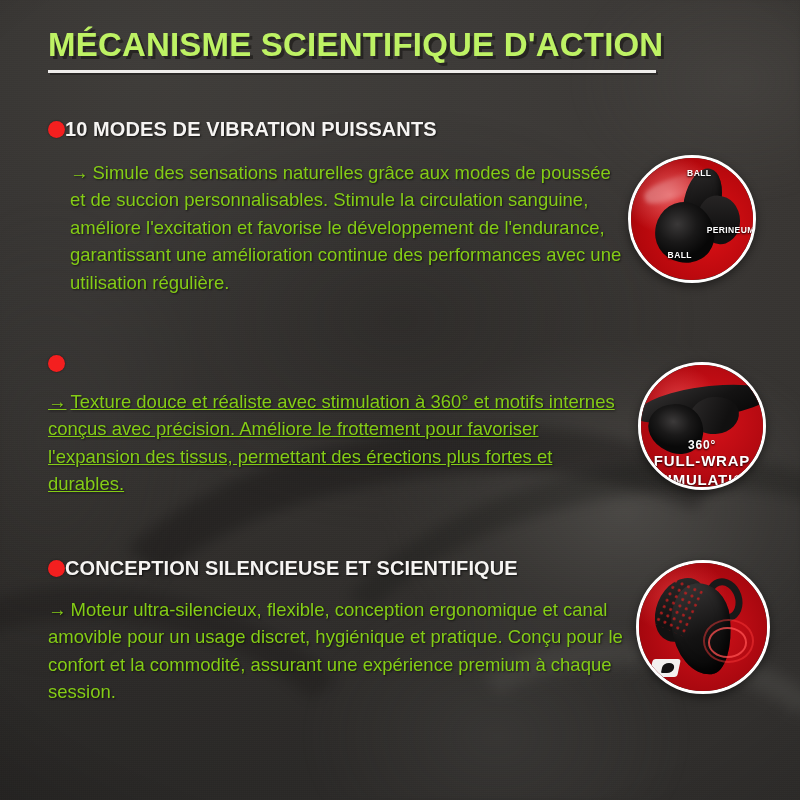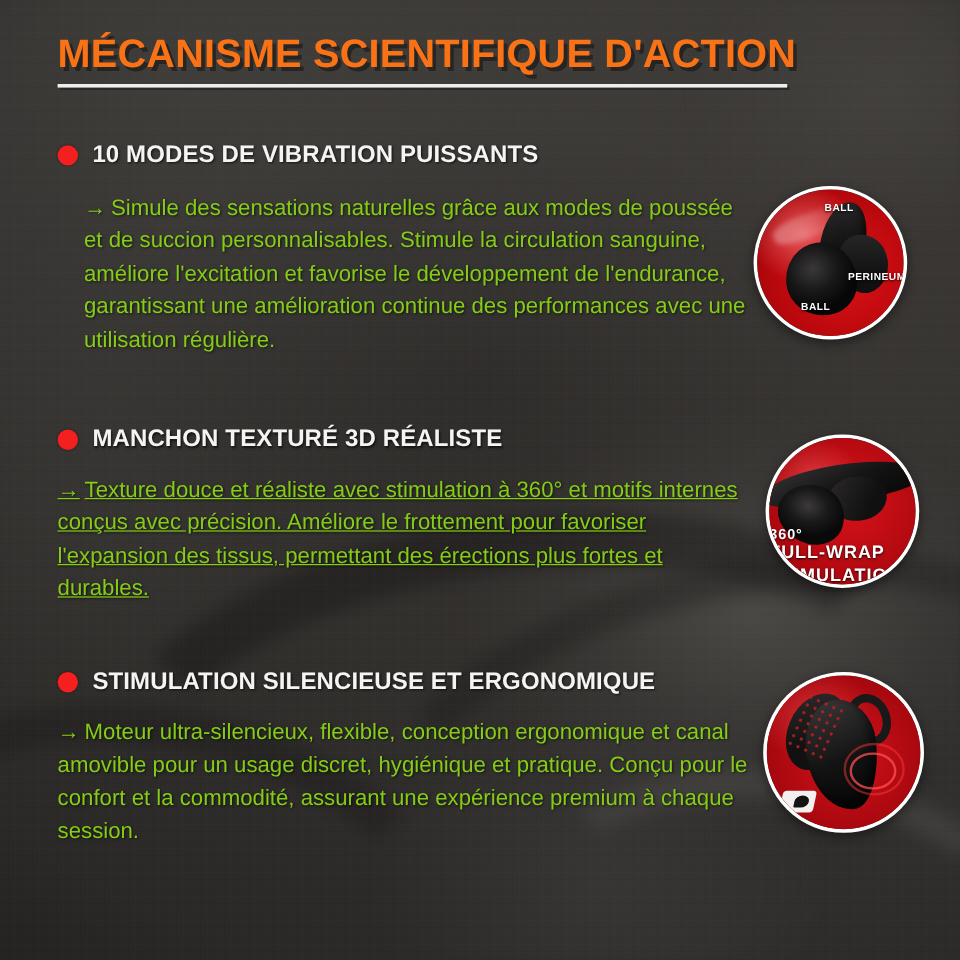--- a/index.html
+++ b/index.html
@@ -66,39 +66,39 @@
   
   .content{ position:absolute; inset:0; }
 
   
   .title-wrap{ position:absolute; left:48px; top:26px; width:620px; }
   .title{
     display:inline-block;
     font-size:33px;
     font-weight:bold;
     letter-spacing:.2px;
-    color:#f97316;
+    color:#bef264;
     text-shadow:3px 3px 0 rgba(20,18,17,.55);
     white-space:nowrap;
     padding-bottom:4px;
   }
   .title-rule{
     position:absolute; left:0; top:44px;
     width:608px; height:3px;
     background:#efedeb;
     box-shadow:2px 2px 0 rgba(20,18,17,.45);
   }
 
   
   .section{ position:absolute; left:48px; width:600px; }
   .sec-1{ top:118px; }
   .sec-2{ top:355px; }
   .sec-3{ top:557px; }
 
-  .sec-head{ display:flex; align-items:center; gap:12px; }
+  .sec-head{ display:flex; align-items:center; gap:0; }
   .bullet{
     width:17px; height:17px; flex:0 0 17px;
     border-radius:50%;
     background:#f41f1f;
     box-shadow:0 0 2px rgba(0,0,0,.5);
   }
   .sec-title{
     font-size:20px;
     font-weight:bold;
     color:#f6f4f2;
@@ -198,20 +198,21 @@
     transform:rotate(16deg);
   }
   .wrap-tip{
     position:absolute; left:40%; top:26%; width:40%; height:30%;
     background:linear-gradient(120deg,#2c2a2a 0%,#111010 70%);
     border-radius:50% 50% 48% 52% / 52% 48% 52% 48%;
     transform:rotate(-6deg);
   }
   .cap2{
     position:absolute; left:0; right:0; top:60%;
+    text-align:center;
     color:#fff;
     font-weight:bold;
     letter-spacing:.8px;
     text-shadow:0 1px 2px rgba(0,0,0,.9);
   }
   .cap2 .big{ display:block; font-size:12px; }
   .cap2 .sm { display:block; font-size:15px; line-height:1.25; }
 
   
   .img3{
@@ -295,31 +296,30 @@
         <span class="sec-title">10 MODES DE VIBRATION PUISSANTS</span>
       </div>
       <div class="sec-body">
         <span class="arrow">→</span><span>Simule des sensations naturelles grâce aux modes de poussée et de succion personnalisables. Stimule la circulation sanguine, améliore l'excitation et favorise le développement de l'endurance, garantissant une amélioration continue des performances avec une utilisation régulière.</span>
       </div>
     </div>
 
     <div class="section sec-2">
       <div class="sec-head">
         <span class="bullet"></span>
-        <span class="sec-title">MANCHON TEXTURÉ 3D RÉALISTE</span>
       </div>
       <div class="sec-body">
         <span class="arrow">→</span><span>Texture douce et réaliste avec stimulation à 360° et motifs internes conçus avec précision. Améliore le frottement pour favoriser l'expansion des tissus, permettant des érections plus fortes et durables.</span>
       </div>
     </div>
 
     <div class="section sec-3">
       <div class="sec-head">
         <span class="bullet"></span>
-        <span class="sec-title">STIMULATION SILENCIEUSE ET ERGONOMIQUE</span>
+        <span class="sec-title">CONCEPTION SILENCIEUSE ET SCIENTIFIQUE</span>
       </div>
       <div class="sec-body">
         <span class="arrow">→</span><span>Moteur ultra-silencieux, flexible, conception ergonomique et canal amovible pour un usage discret, hygiénique et pratique. Conçu pour le confort et la commodité, assurant une expérience premium à chaque session.</span>
       </div>
     </div>
 
     <div class="circle c1">
       <div class="circle-img img1">
         <div class="hl-strip"></div>
         <div class="pod-a"></div>

